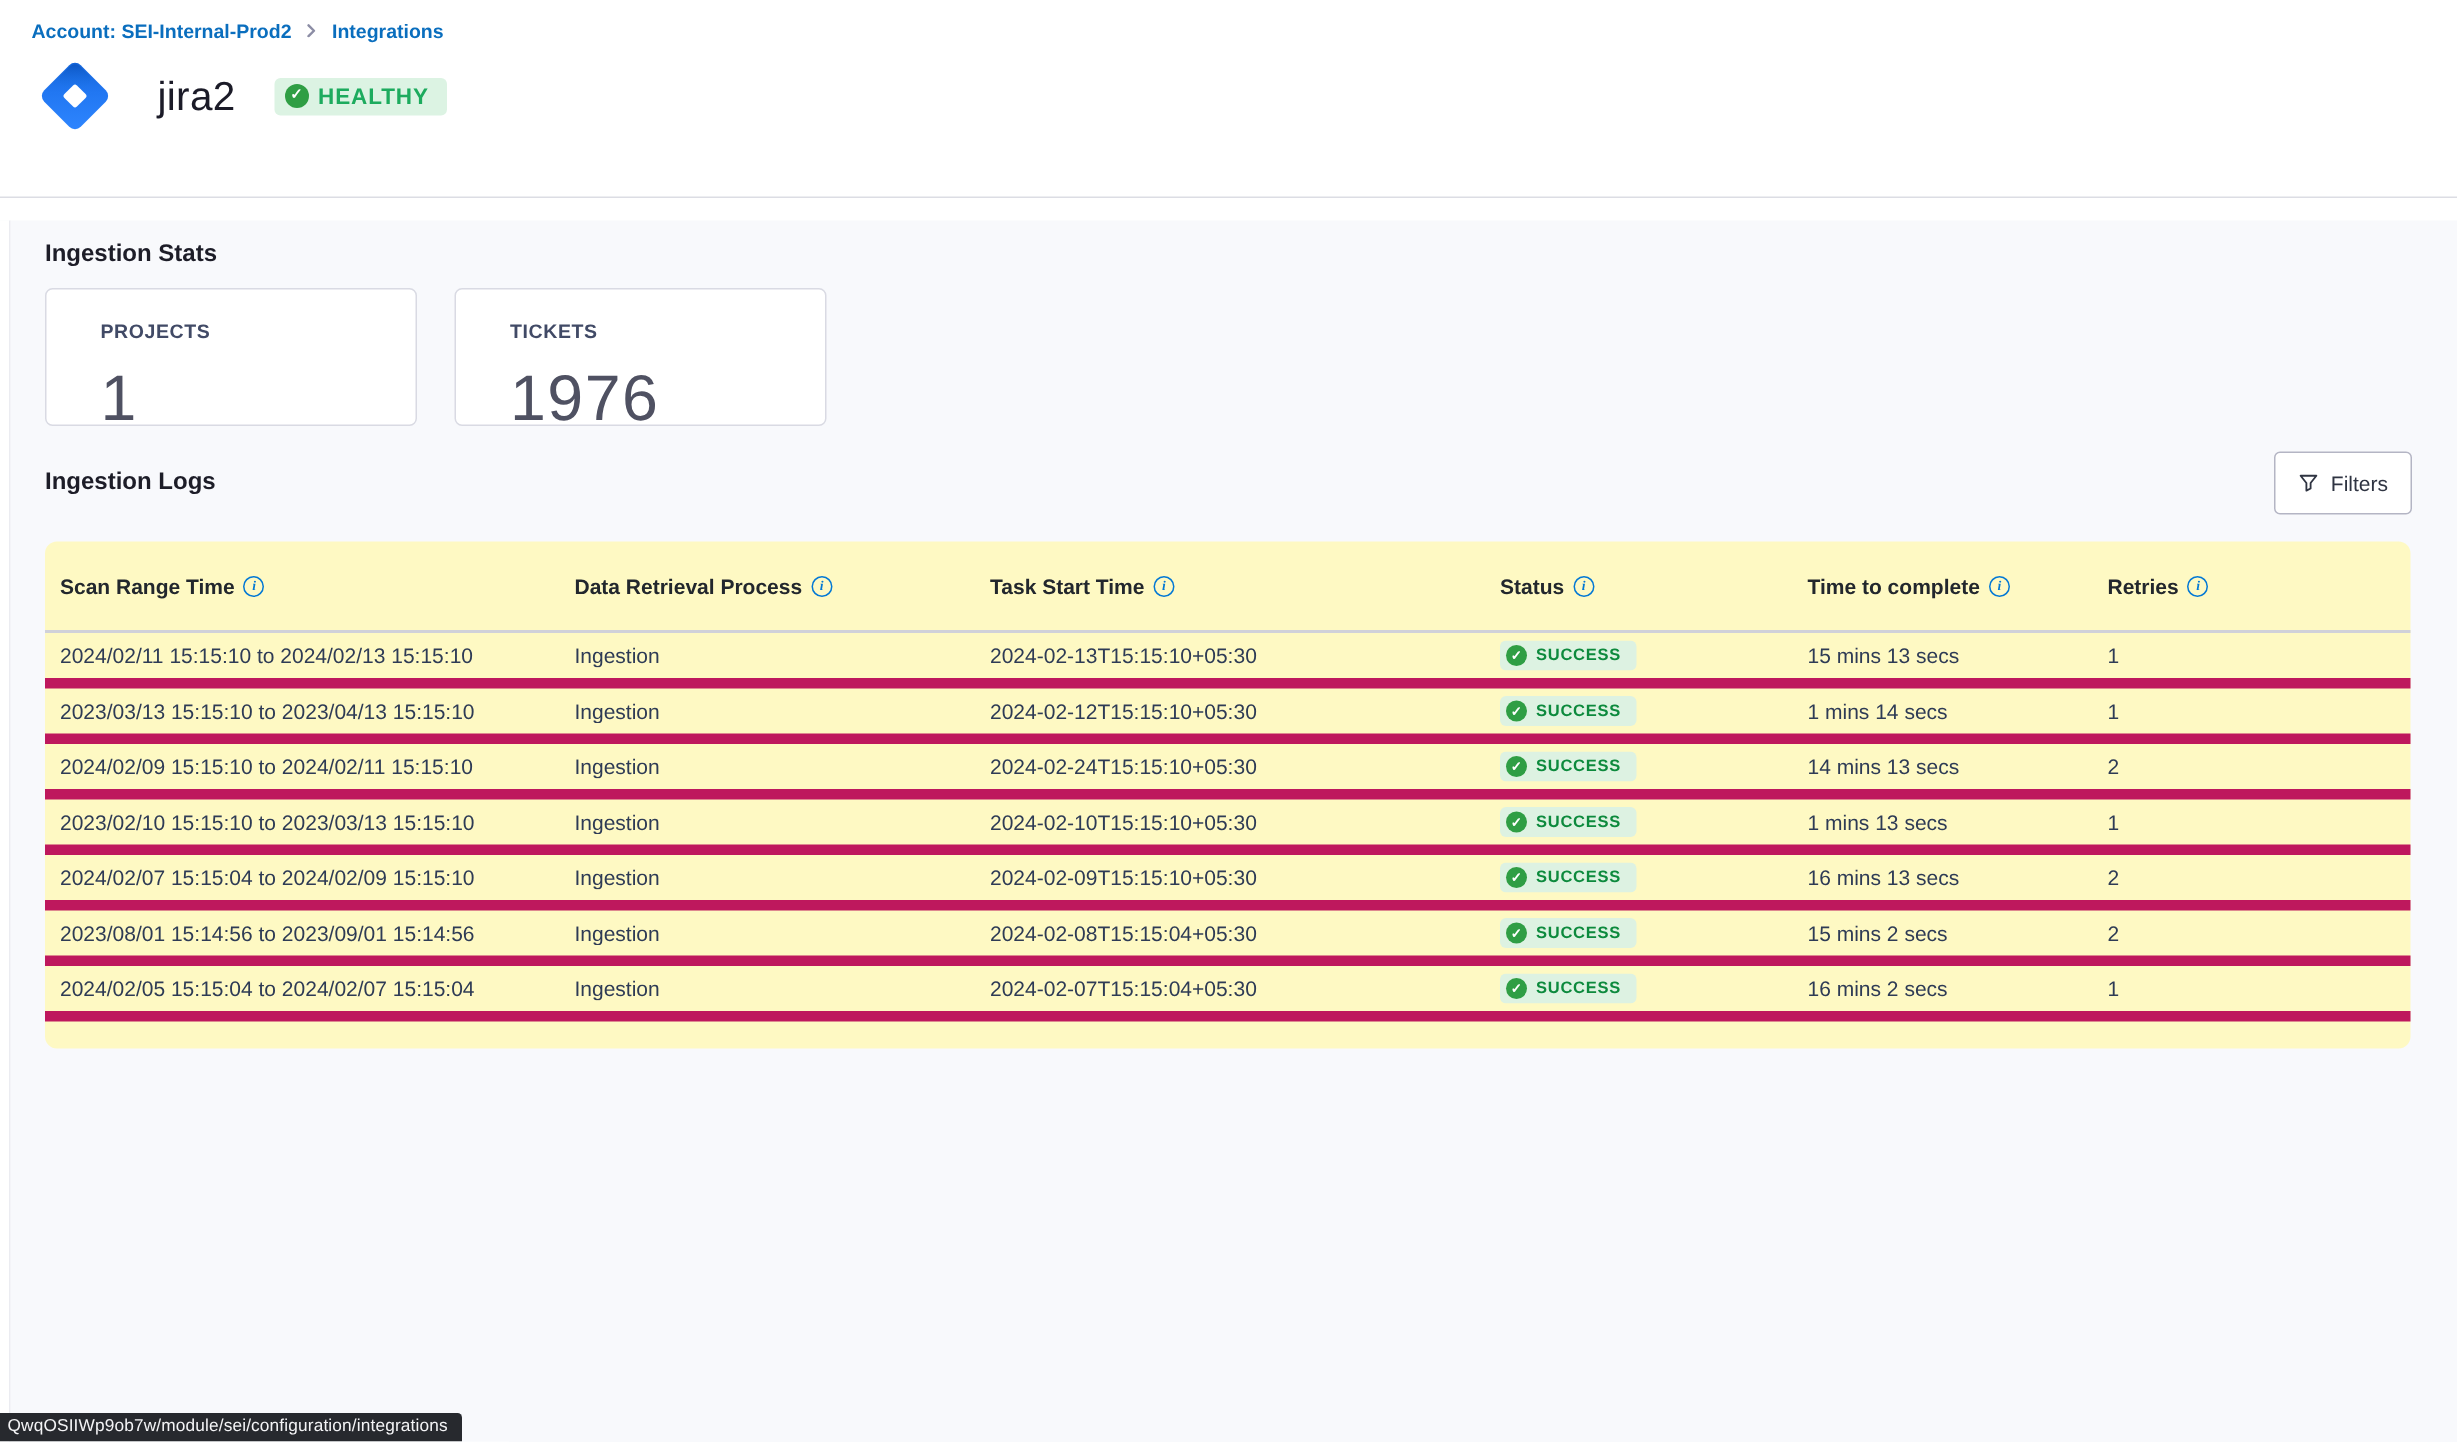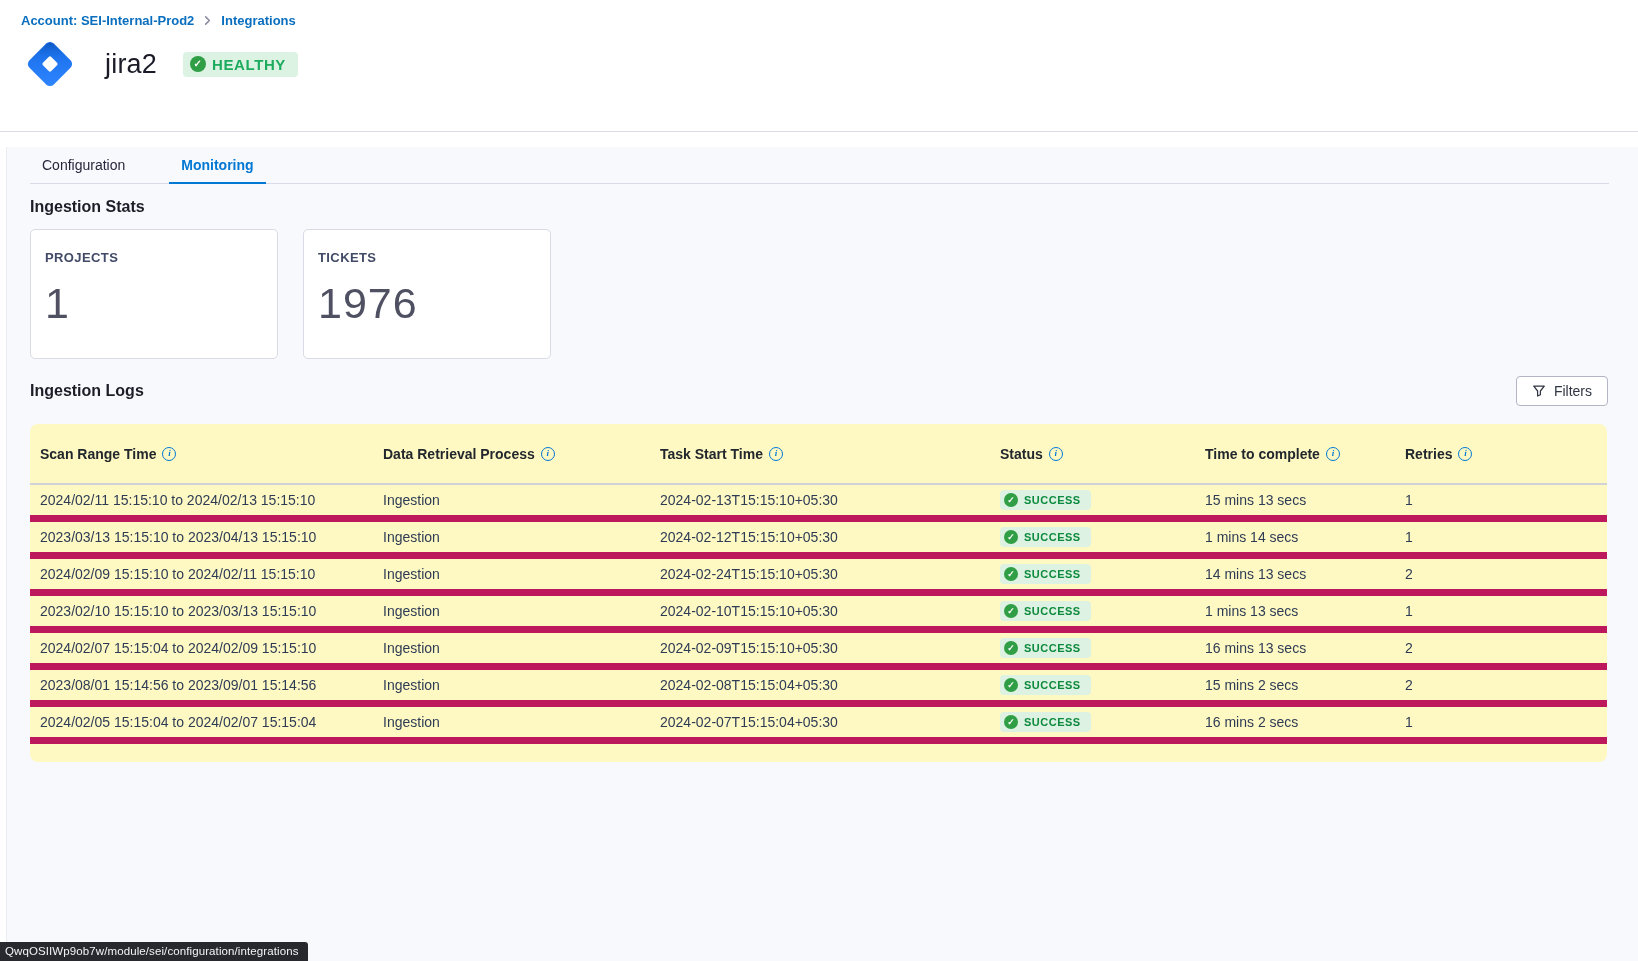--- a/index.html
+++ b/index.html
@@ -50,29 +50,29 @@
   .tab.active::after {
     content:''; position:absolute; left:0; right:0; bottom:-1px; height:2px; background:#0278d5;
   }
 
   .content { padding:0 30px; }
   .section-heading { font-size:16px; font-weight:700; color:#1d1d28; margin:0; }
   .stats-heading { padding-top:14px; }
 
   .stats-row { display:flex; gap:25px; margin-top:13px; }
   .stat-card {
-    width:248px; height:130px; background:#fff; border:1px solid #d9dae3;
-    border-radius:5px; padding:20px 14px;
+    width:248px; height:92px; background:#fff; border:1px solid #d9dae3;
+    border-radius:5px; padding:20px 36px;
   }
   .stat-label { font-size:13px; font-weight:700; color:#414a66; letter-spacing:.4px; }
   .stat-value { font-size:43px; font-weight:400; color:#4f5162; margin-top:14px; letter-spacing:1px; }
 
   .logs-header { display:flex; align-items:center; justify-content:space-between; margin-top:17px; }
   .filters-button {
-    display:inline-flex; align-items:center; gap:8px; height:30px; padding:0 15px;
+    display:inline-flex; align-items:center; gap:8px; height:42px; padding:0 15px;
     background:#fff; border:1px solid #b4b5c4; border-radius:4px;
     font-size:14px; color:#2f3442; cursor:pointer; font-family:inherit;
   }
 
   
   .table-card {
     margin-top:18px; width:1577px; background:#fef9c3; border-radius:8px;
     padding-bottom:18px;
   }
   .tgrid {
@@ -144,24 +144,20 @@
       <span>HEALTHY</span>
     </span>
   </div>
 </div>
 
 <div class="white-spacer"></div>
 
 <div class="page-body">
   <div class="left-strip"></div>
 
-  <div class="tab-bar">
-    <div class="tab">Configuration</div>
-    <div class="tab active">Monitoring</div>
-  </div>
 
   <div class="content">
     <h2 class="section-heading stats-heading">Ingestion Stats</h2>
 
     <div class="stats-row">
       <div class="stat-card">
         <div class="stat-label">PROJECTS</div>
         <div class="stat-value">1</div>
       </div>
       <div class="stat-card">

